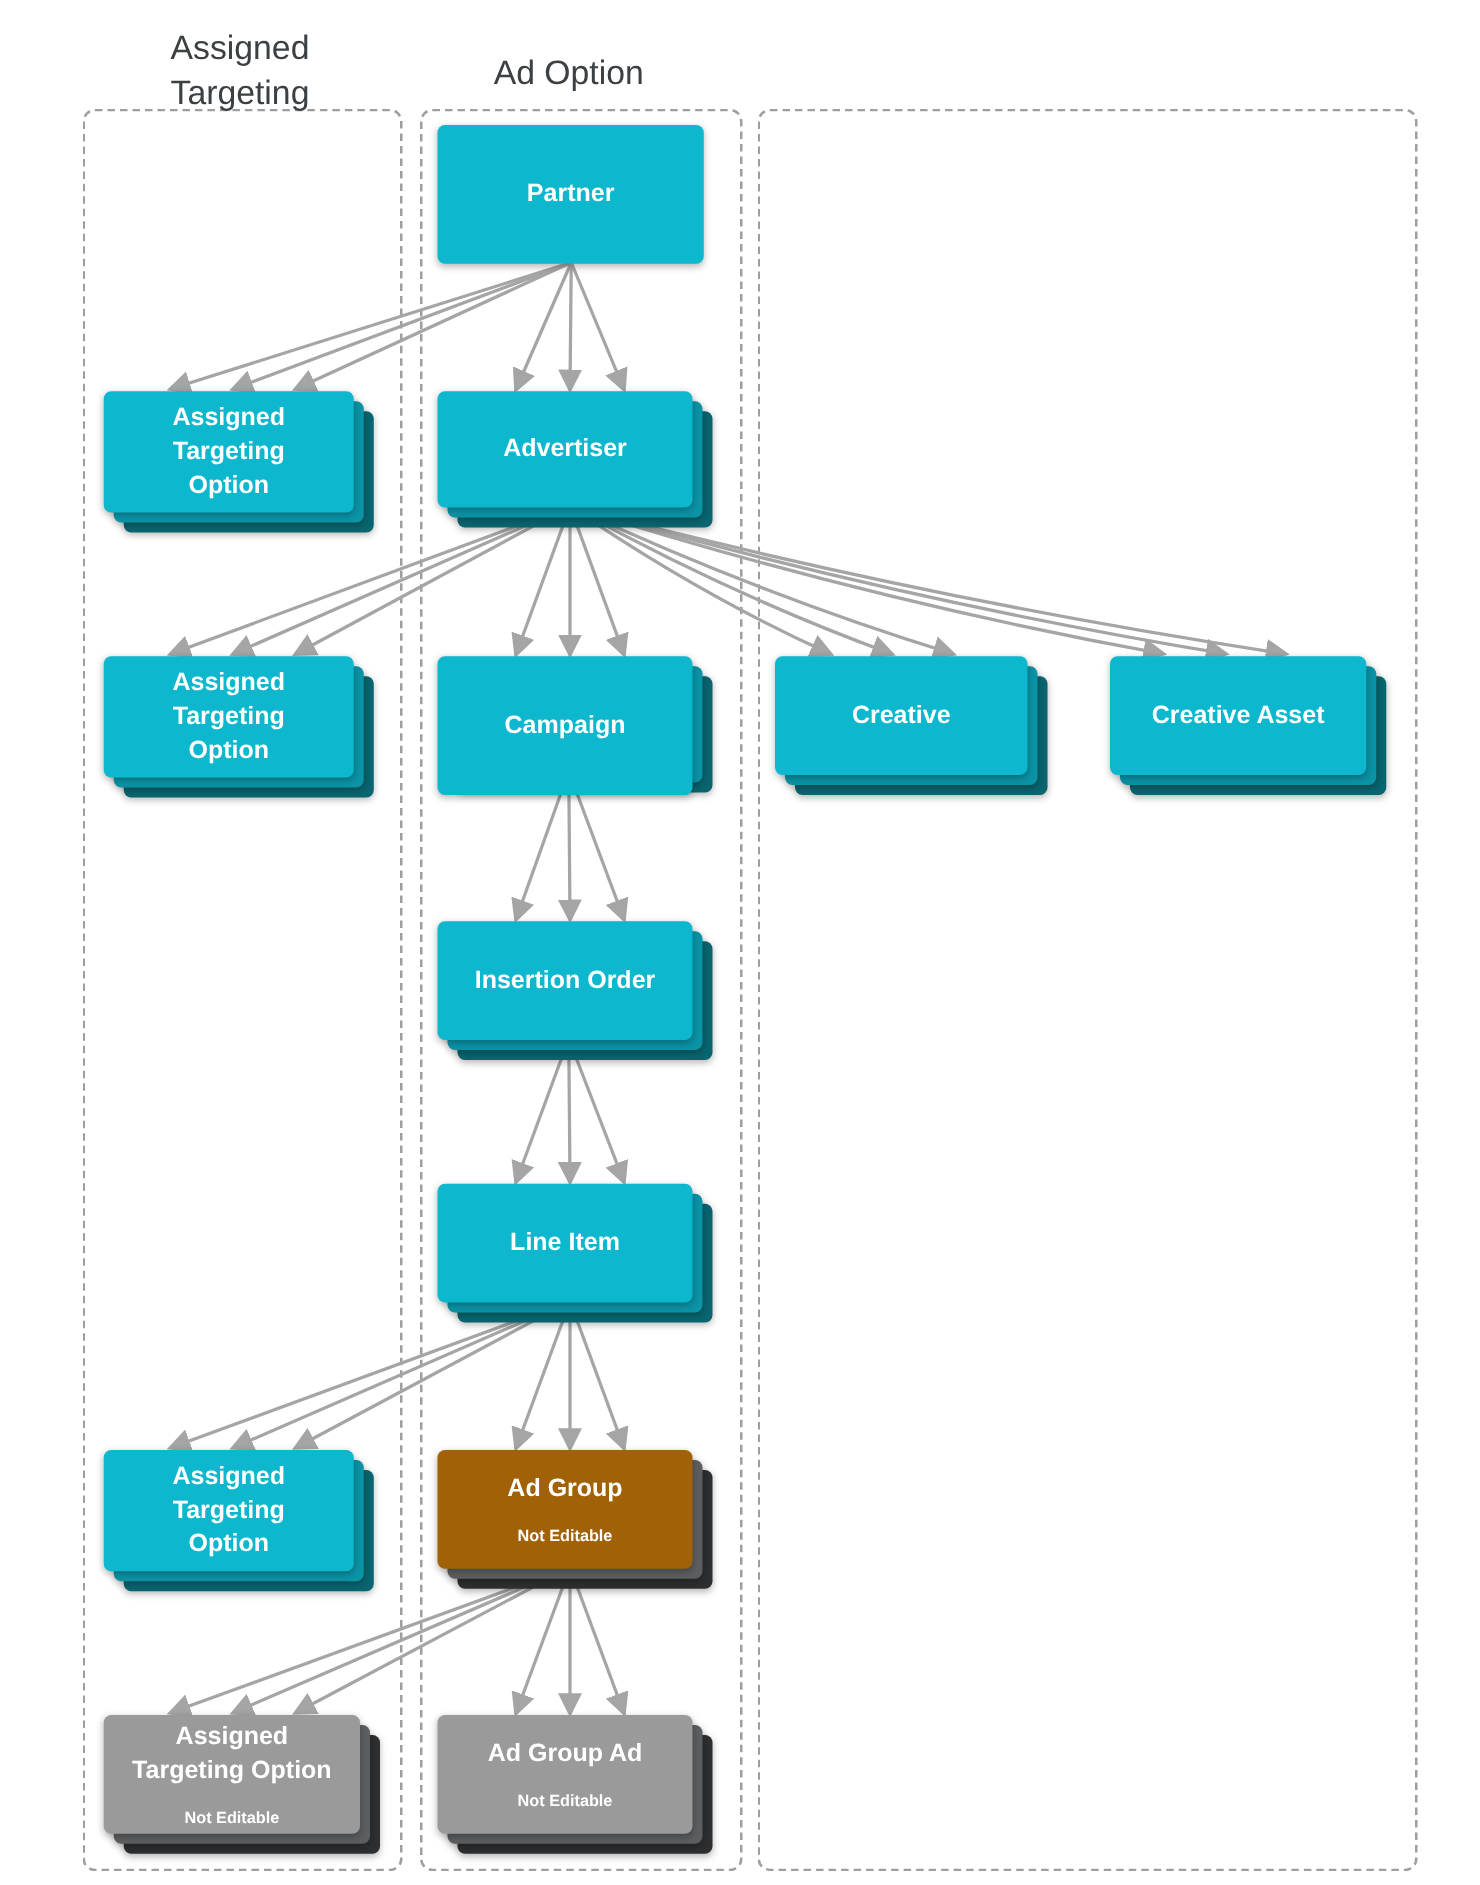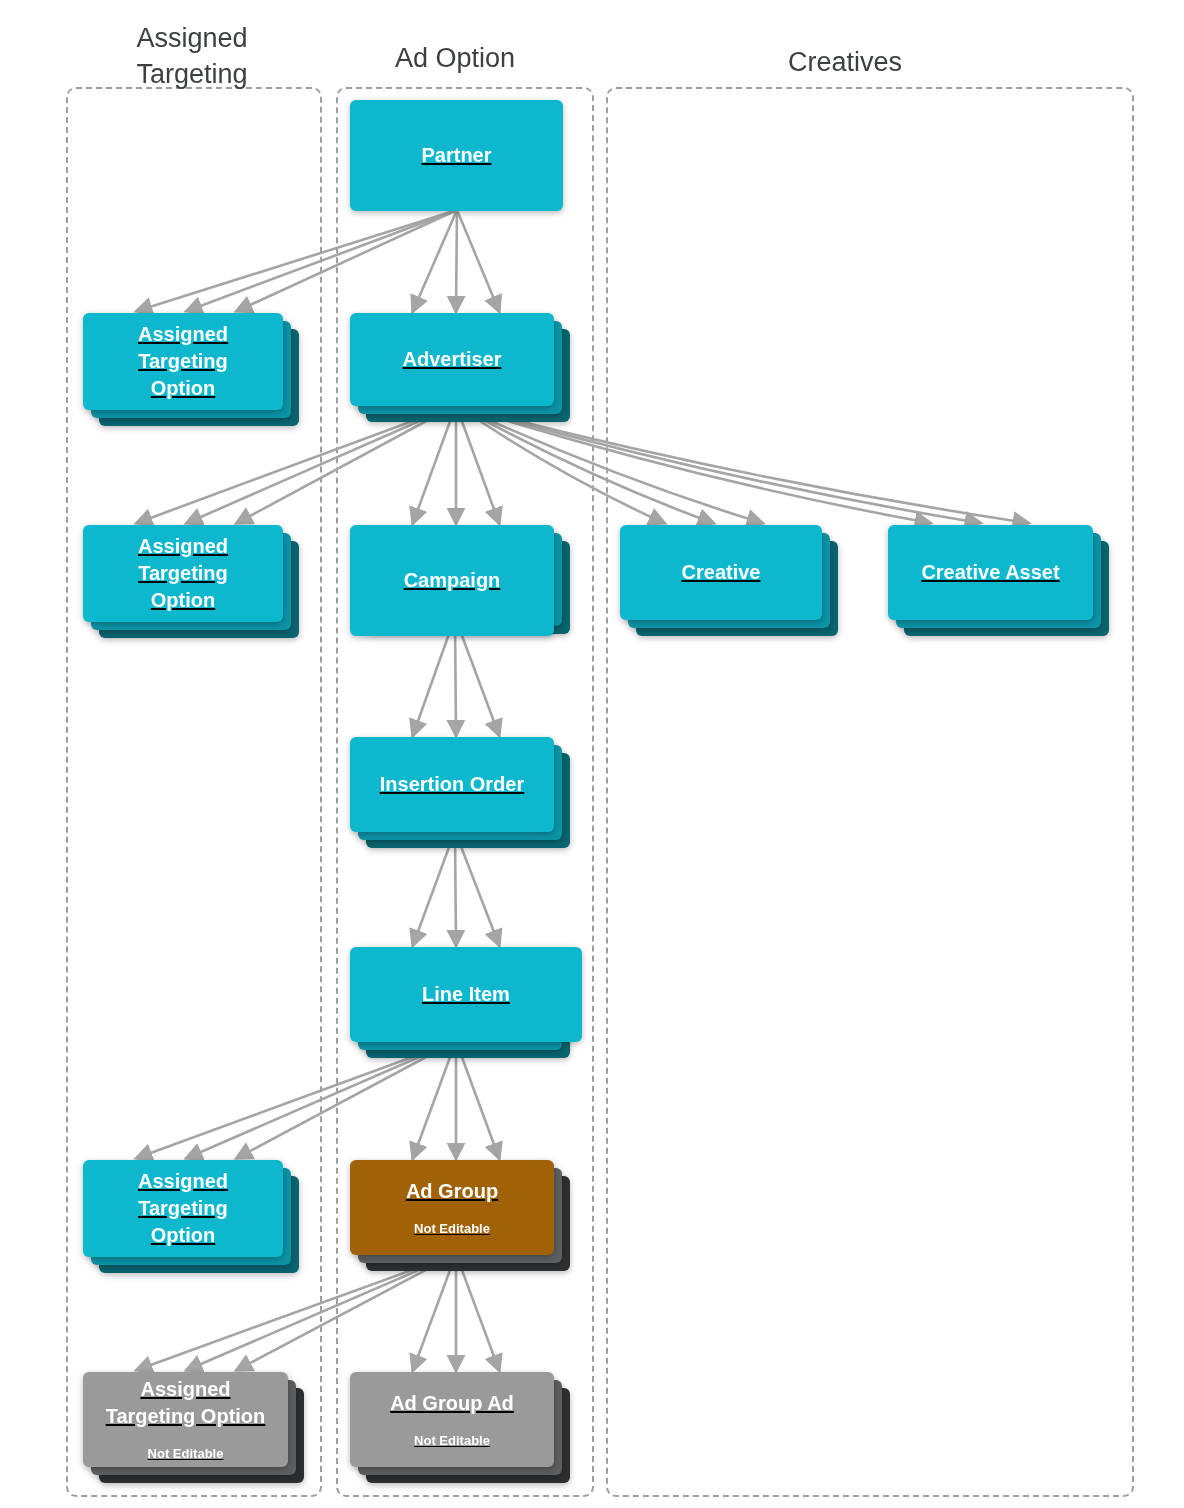--- a/index.html
+++ b/index.html
@@ -18,39 +18,38 @@
     font-weight:400; white-space:pre-line;
   }
   #edges-svg { position:absolute; left:0; top:0; z-index:2; }
   .edge-line { fill:none; stroke-width:2.6px; }
   .node-layer {
     position:absolute; border-radius:6px; z-index:3;
     box-shadow:0 2px 6px rgba(0,0,0,0.28);
   }
   .node-front {
     display:flex; flex-direction:column; align-items:center;
-    justify-content:center; text-align:center;text-decoration:underline;
+    justify-content:center; text-align:center;
   }
   .node-label {
     color:#ffffff; font-weight:bold; font-size:20px; line-height:27px;
     white-space:pre-line;
   }
   .node-sublabel {
     color:#ffffff; font-weight:bold; font-size:13px; line-height:18px;
     margin-top:15px;
   }
 </style>
 </head>
 <body>
 
 <div id="page">
 
   <div class="col-header" id="hdr-0" style="left: 100px; top: 20px; width: 184px; text-align: center;">Assigned Targeting</div>
   <div class="col-header" id="hdr-1" style="left: 345px; top: 40px; width: 220px;">Ad Option</div>
-  <div class="col-header" id="hdr-2" style="left: 735px; top: 44px; width: 220px;">Creatives</div>
 
   <div class="dashed-col" id="col-0" style="left: 66px; top: 87px; width: 252px; height: 1406px;"></div>
   <div class="dashed-col" id="col-1" style="left: 336px; top: 87px; width: 254px; height: 1406px;"></div>
   <div class="dashed-col" id="col-2" style="left: 606px; top: 87px; width: 524px; height: 1406px;"></div>
 
   <svg id="edges-svg" width="1184" height="1508">
     <defs>
       <marker id="arrowhead" viewBox="0 0 10 10" refX="8" refY="5" markerWidth="7.4" markerHeight="7.4" orient="auto">
         <path id="arrowhead-path" d="M 0 0 L 10 5 L 0 10 z" fill="#a5a5a5"></path>
       </marker>
@@ -133,21 +132,21 @@
       <div class="node-layer node-front" style="left: 888px; top: 525px; width: 205px; height: 95px; background: rgb(13, 183, 205);">
         <div class="node-label">Creative Asset</div>
       </div>
       <div class="node-layer" style="left: 366px; top: 753px; width: 204px; height: 95px; background: rgb(9, 101, 111);"></div>
       <div class="node-layer" style="left: 358px; top: 745px; width: 204px; height: 95px; background: rgb(11, 147, 166);"></div>
       <div class="node-layer node-front" style="left: 350px; top: 737px; width: 204px; height: 95px; background: rgb(13, 183, 205);">
         <div class="node-label">Insertion Order</div>
       </div>
       <div class="node-layer" style="left: 366px; top: 963px; width: 204px; height: 95px; background: rgb(9, 101, 111);"></div>
       <div class="node-layer" style="left: 358px; top: 955px; width: 204px; height: 95px; background: rgb(11, 147, 166);"></div>
-      <div class="node-layer node-front" style="left: 350px; top: 947px; width: 232px; height: 95px; background: rgb(13, 183, 205);">
+      <div class="node-layer node-front" style="left: 350px; top: 947px; width: 204px; height: 95px; background: rgb(13, 183, 205);">
         <div class="node-label">Line Item</div>
       </div>
       <div class="node-layer" style="left: 99px; top: 1176px; width: 200px; height: 97px; background: rgb(9, 101, 111);"></div>
       <div class="node-layer" style="left: 91px; top: 1168px; width: 200px; height: 97px; background: rgb(11, 147, 166);"></div>
       <div class="node-layer node-front" style="left: 83px; top: 1160px; width: 200px; height: 97px; background: rgb(13, 183, 205);">
         <div class="node-label">Assigned
 Targeting
 Option</div>
       </div>
       <div class="node-layer" style="left: 366px; top: 1176px; width: 204px; height: 95px; background: rgb(45, 47, 48);"></div>

